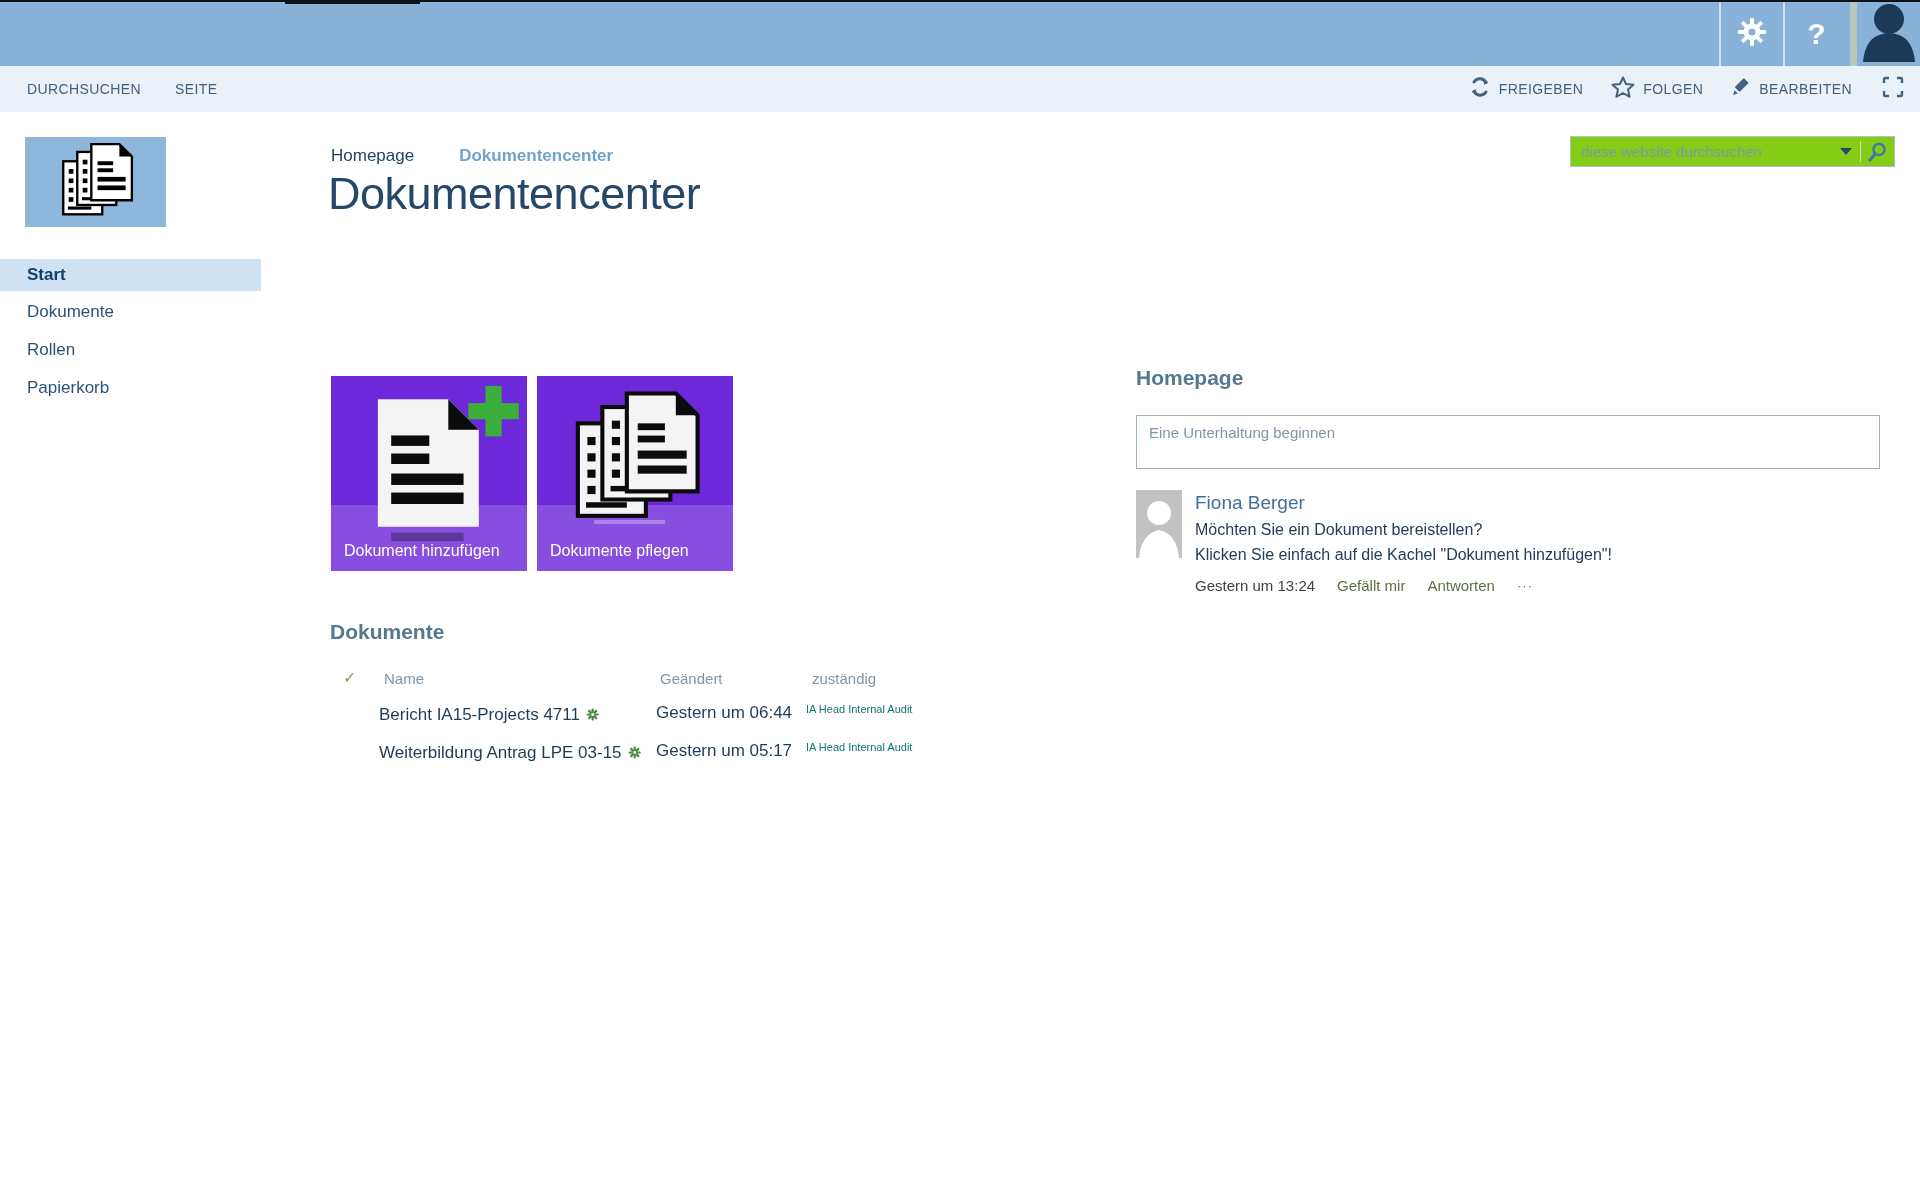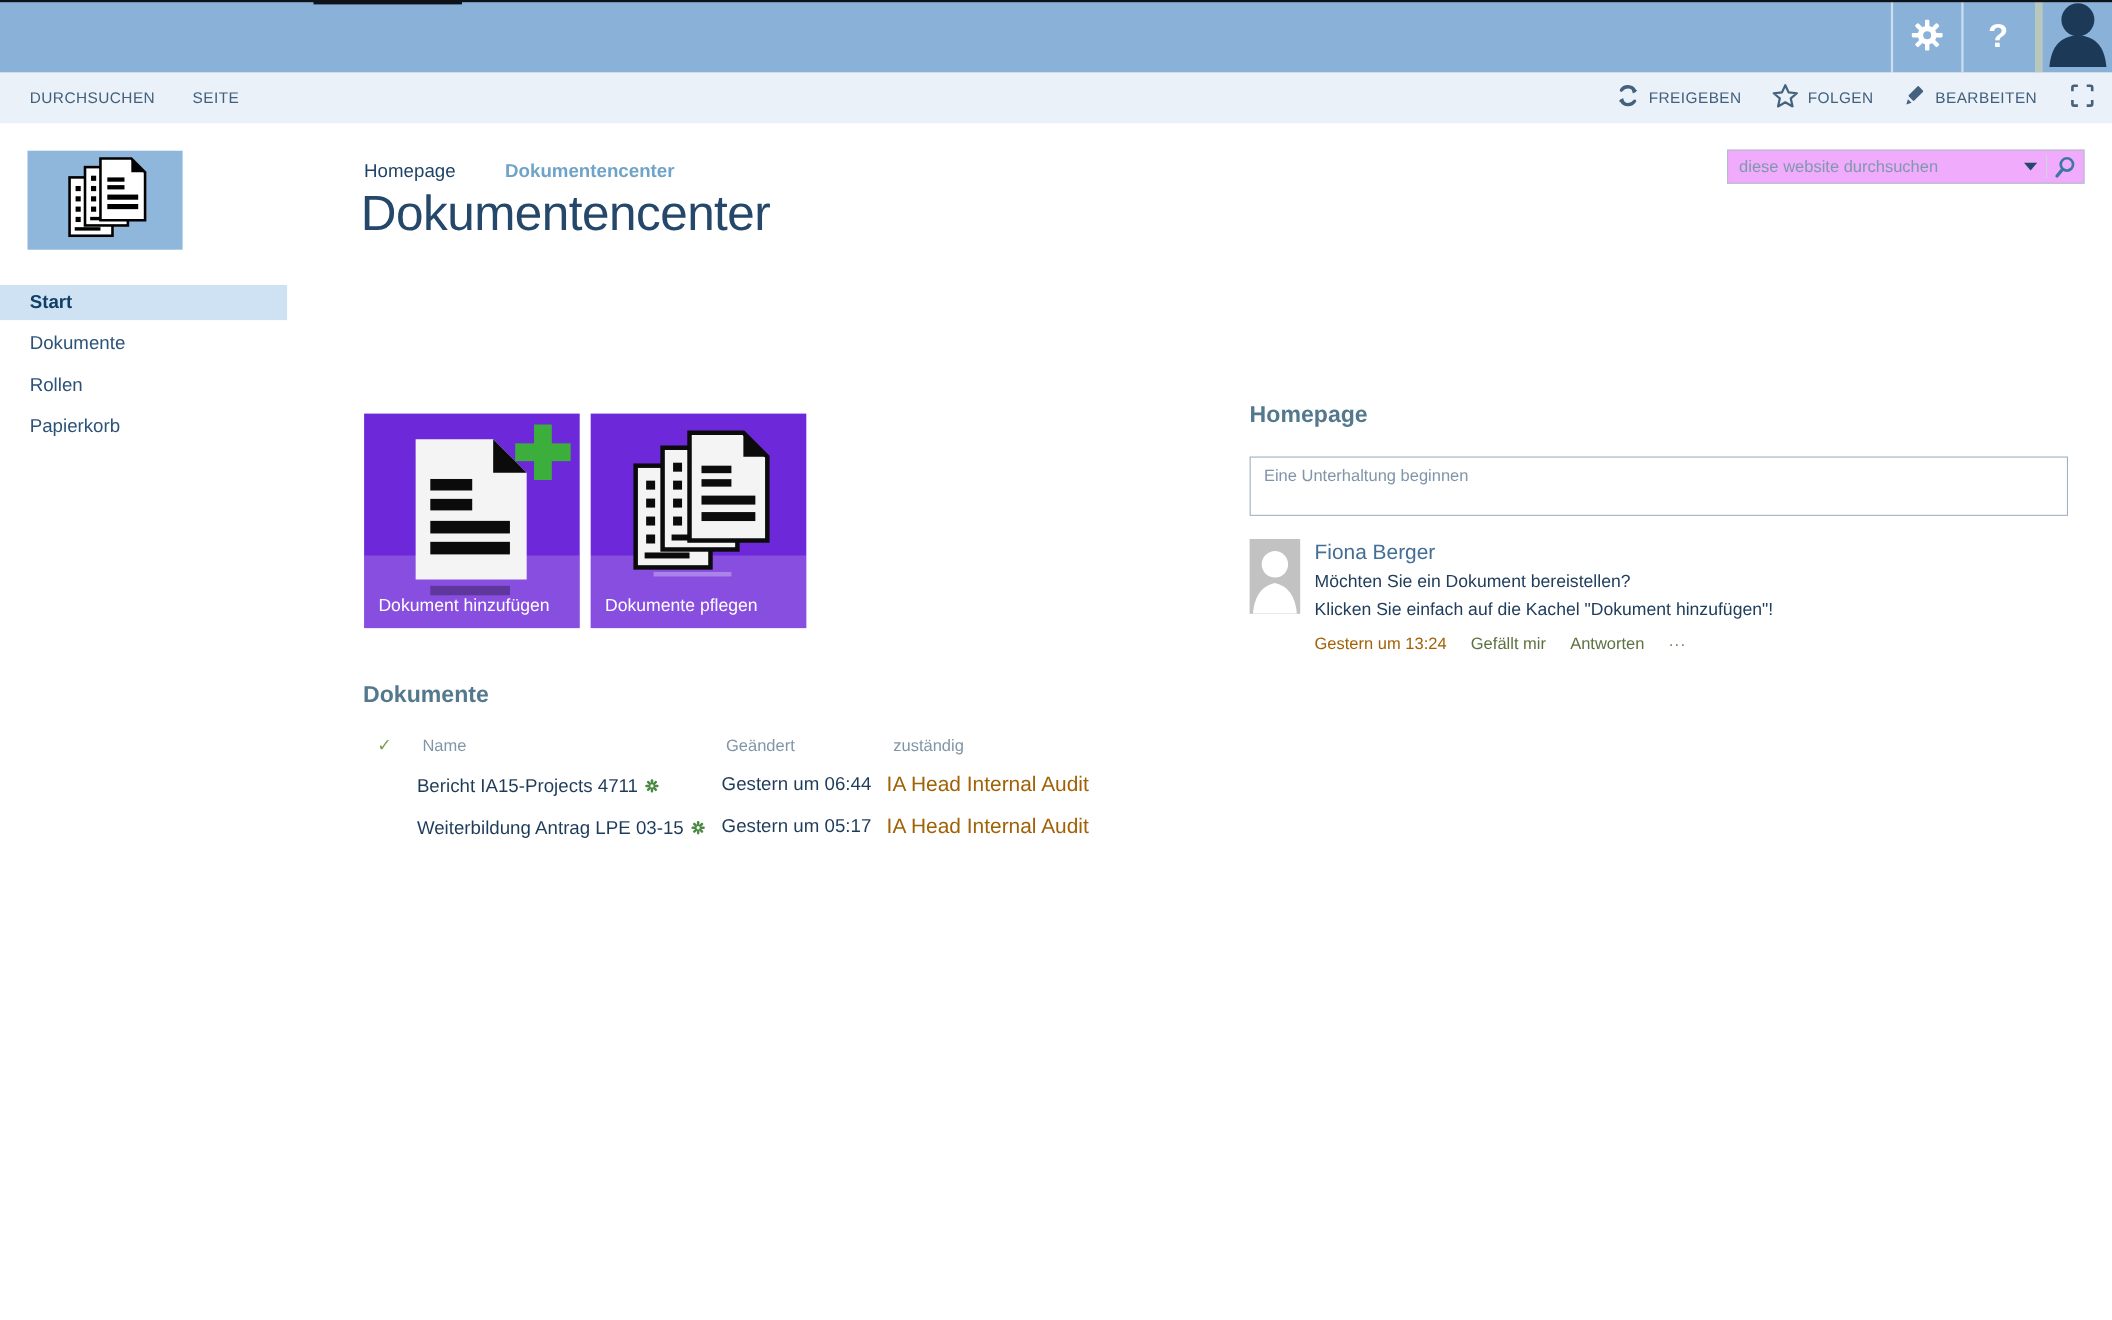--- a/index.html
+++ b/index.html
@@ -34,21 +34,21 @@
   .nav-selected { position:absolute; left:0; top:259px; width:261px; height:32px; background:#CEE2F4; }
   .nav-selected .nav-label { position:absolute; left:27px; top:6px; font-size:17px; font-weight:bold; color:#123F68; }
   .nav-item { position:absolute; left:27px; font-size:17px; color:#2B5278; cursor:pointer; }
 
   
   .breadcrumb { position:absolute; left:331px; top:146px; display:flex; }
   .crumb-root { font-size:17px; color:#1F4366; cursor:pointer; }
   .crumb-current { font-size:17px; font-weight:bold; color:#6FA3C8; margin-left:45px; cursor:pointer; }
   .page-title { position:absolute; left:328px; top:168px; font-size:45px; font-weight:300; color:#24476A; letter-spacing:-0.5px; }
 
-  .searchbox { position:absolute; left:1570px; top:136px; width:325px; height:31px; background:#f0abfc;
+  .searchbox { position:absolute; left:1570px; top:136px; width:325px; height:31px; background:#84cc16;
                border:1px solid #AEBFCC; display:flex; align-items:center; }
   .searchbox input { flex:1; border:none; outline:none; font-size:15px; color:#355;
                      padding:0 8px 0 10px; font-family:"Liberation Sans", sans-serif; background:transparent; }
   .searchbox input::placeholder { color:#7E99AC; opacity:1; }
   .search-caret { width:0; height:0; border-left:6px solid transparent; border-right:6px solid transparent;
                   border-top:7px solid #24476A; margin:0 8px 0 4px; cursor:pointer; }
   .search-sep { width:1px; height:21px; background:#C9D6DF; }
   .search-mag { margin:0 6px 0 5px; cursor:pointer; display:flex; align-items:center; }
 
   
@@ -61,37 +61,37 @@
   
   .docs-heading { position:absolute; left:330px; top:620px; font-size:21px; color:#54788C; cursor:pointer; }
   .doc-table { position:absolute; left:330px; top:665px; width:720px; }
   .doc-head { position:relative; height:24px; }
   .doc-check { position:absolute; left:13px; top:3px; color:#7E9E53; font-size:16px; cursor:pointer; }
   .col-h { position:absolute; top:5px; font-size:15px; color:#8096A8; cursor:pointer; }
   .col-h.name { left:54px; } .col-h.mod { left:330px; } .col-h.resp { left:482px; }
   .doc-row { position:relative; height:38px; }
   .cell-name { position:absolute; left:49px; top:16px; font-size:17px; color:#1E3C5A; cursor:pointer; white-space:nowrap; }
   .cell-mod  { position:absolute; left:326px; top:14px; font-size:17px; color:#1E3C5A; white-space:nowrap; }
-  .cell-resp { position:absolute; left:476px; top:14px; font-size:19px; color:#a16207; cursor:pointer; white-space:nowrap; }
+  .cell-resp { position:absolute; left:476px; top:14px; font-size:11px; color:#0f766e; cursor:pointer; white-space:nowrap; }
   .new-burst { display:inline-block; margin-left:6px; vertical-align:-1px; }
 
   
   .nf-heading { position:absolute; left:1136px; top:366px; font-size:21px; color:#54788C; cursor:pointer; }
   .composer { position:absolute; left:1136px; top:415px; width:744px; height:54px; }
   .composer textarea { width:100%; height:100%; border:1px solid #9FB2C1; resize:none; outline:none;
                        font-family:"Liberation Sans", sans-serif; font-size:15px; color:#355;
                        padding:8px 12px; background:#fff; }
   .composer textarea::placeholder { color:#8095A8; opacity:1; }
   .post { position:absolute; left:1136px; top:490px; display:flex; }
   .post-avatar { width:46px; height:68px; background:#C2C2C2; flex:0 0 auto; }
   .post-body { margin-left:13px; }
   .post-author { font-size:19px; color:#436E96; margin-top:2px; cursor:pointer; }
   .post-line { font-size:16px; color:#203E5C; margin-top:7px; }
   .post-meta { margin-top:13px; display:flex; align-items:center; font-size:15px; }
-  .post-time { color:#a16207; }
+  .post-time { color:#404040; }
   .post-link { color:#5E7141; margin-left:22px; cursor:pointer; }
   .post-more { color:#5E7141; margin-left:22px; font-size:13px; letter-spacing:1px; cursor:pointer; }
 </style>
 </head>
 <body>
 
 <div class="screen">
 
   <header class="suitebar">
     <div class="suite-divider" style="left:1719px"></div>

